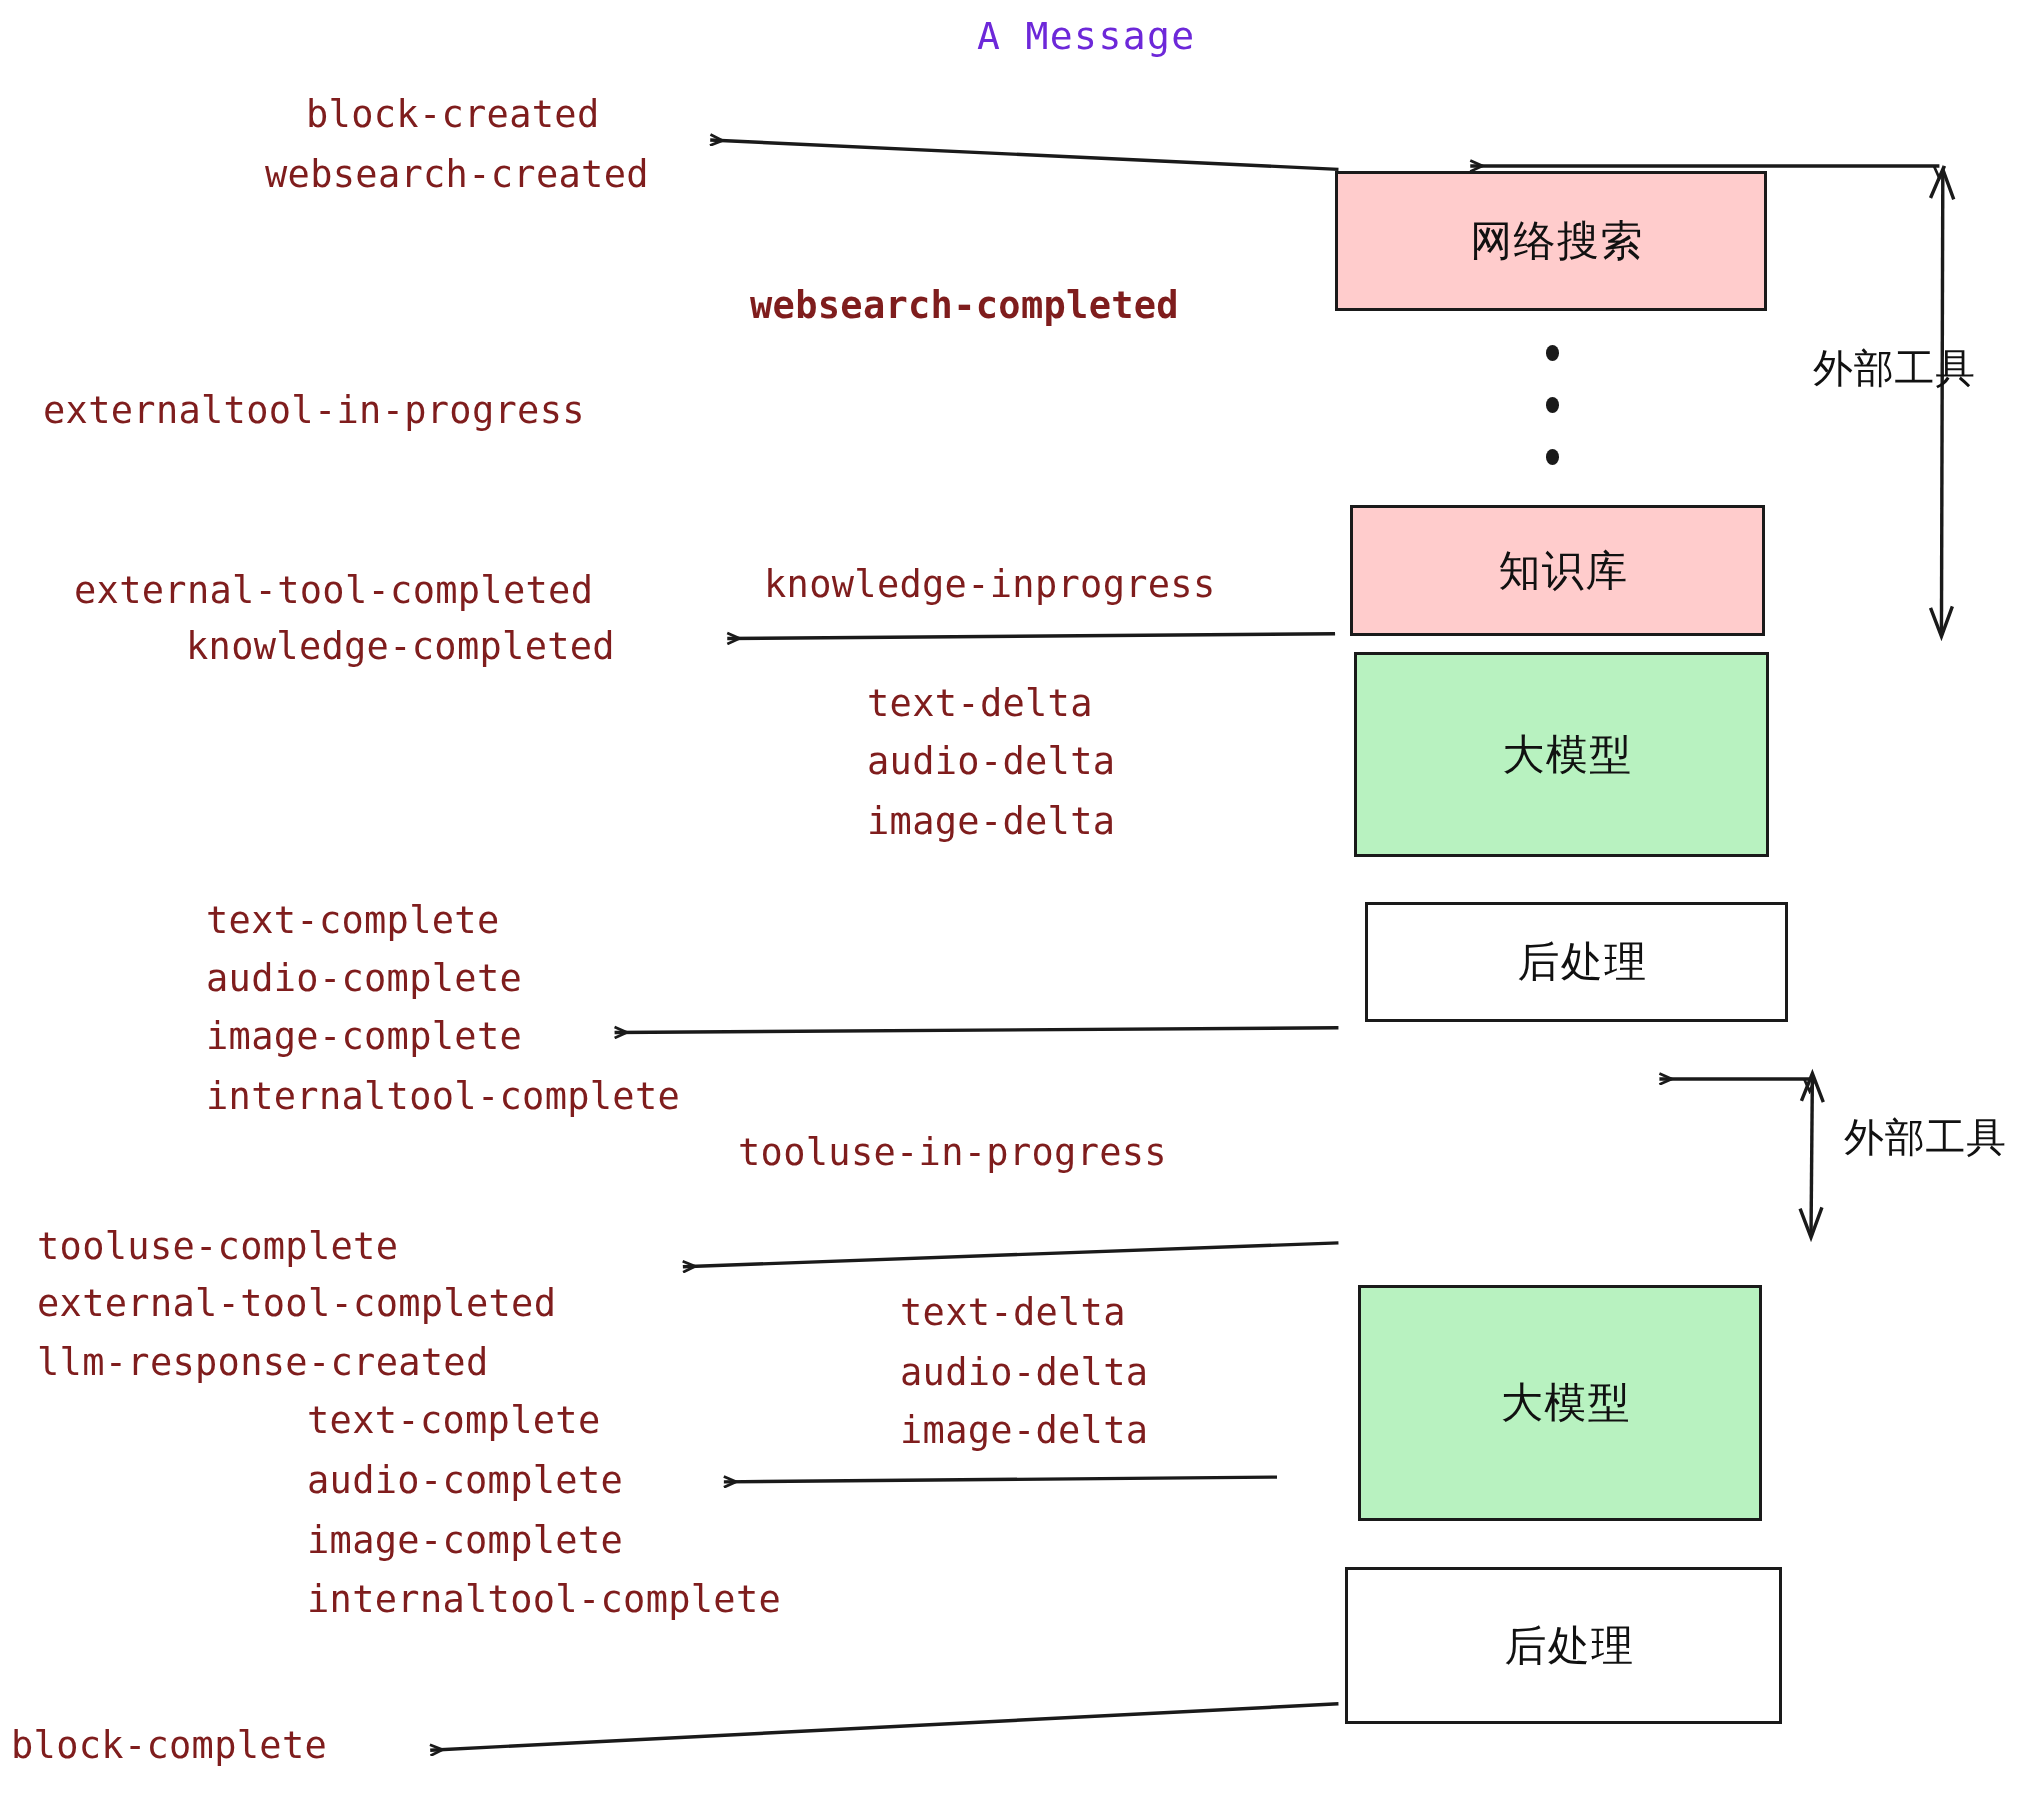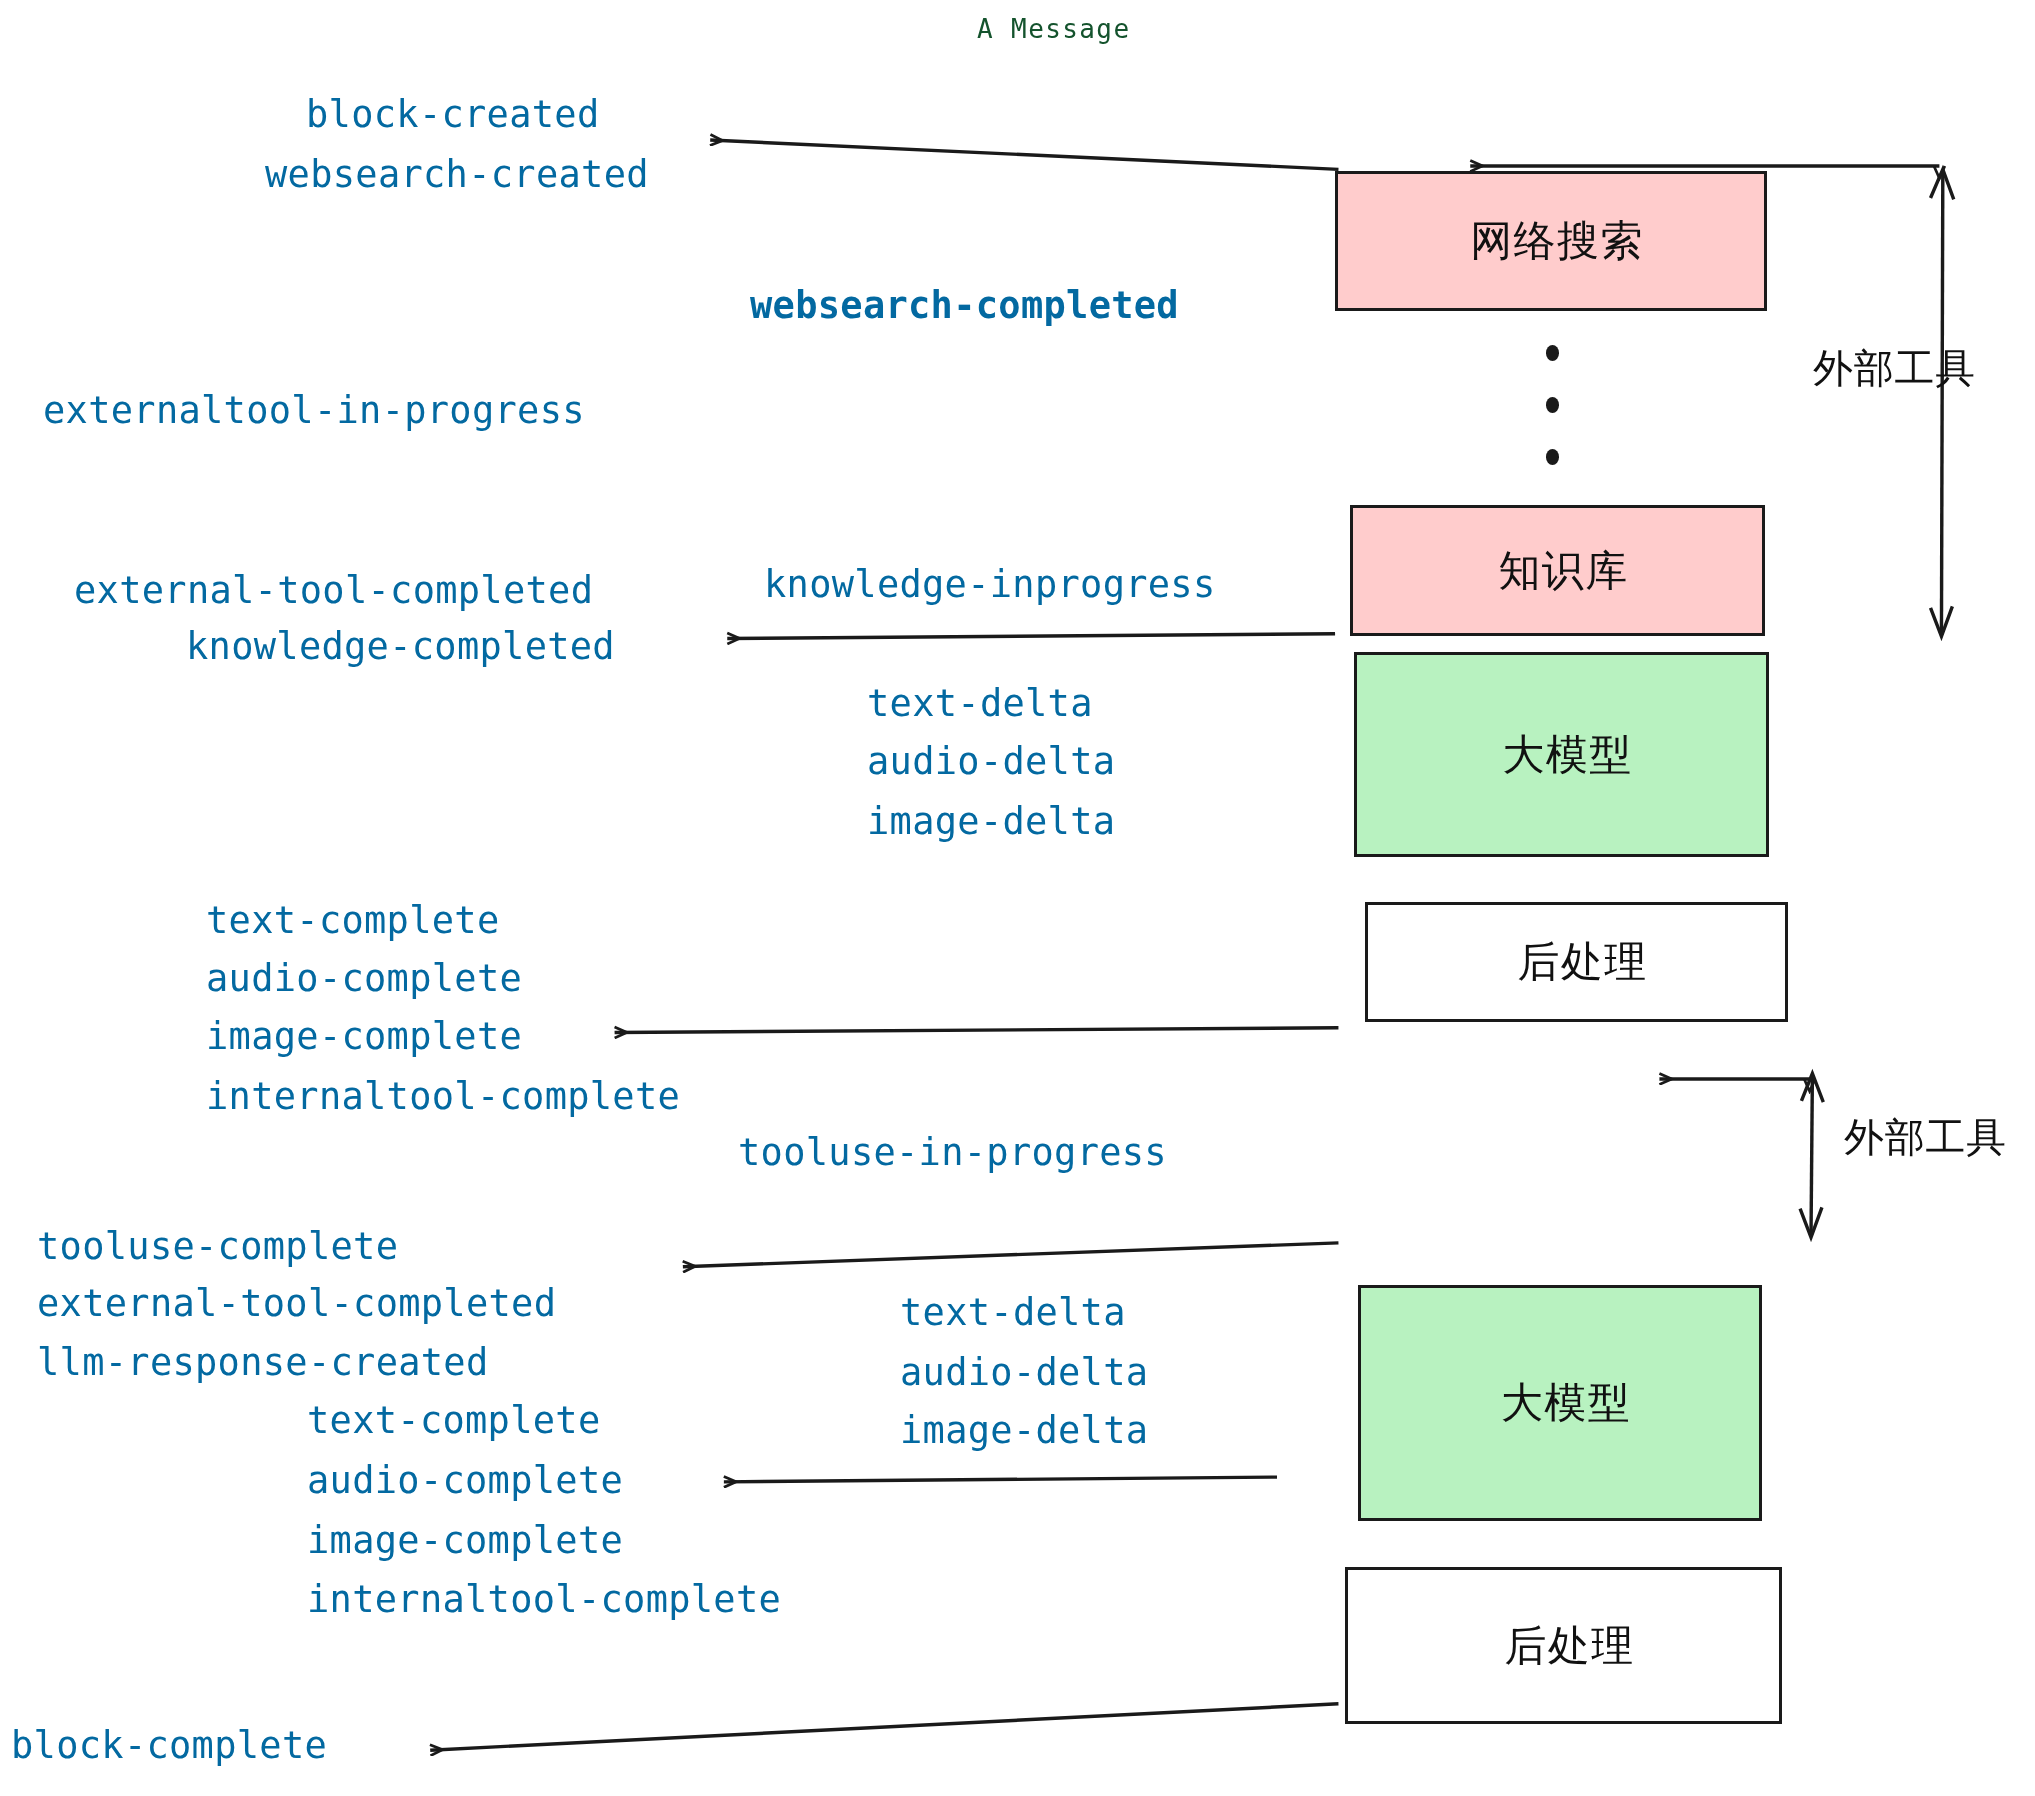--- a/index.html
+++ b/index.html
@@ -14,29 +14,29 @@
     background:#ffffff;
     overflow:hidden;
   }
   
   .lbl{
     position:absolute;
     font-family:"DejaVu Sans Mono", monospace;
     font-size:37px;
     line-height:1.0;
     letter-spacing:0.3px;
-    color:#0369a1;
+    color:#7f1d1d;
     white-space:nowrap;
     font-weight:500;
   }   
   .title{
     position:absolute;
     font-family:"DejaVu Sans Mono", monospace;
-    font-size:26px;
-    color:#14532d;
+    font-size:38px;
+    color:#6d28d9;
     white-space:nowrap;
     letter-spacing:1.4px;
   }
   
   .box{
     position:absolute;
     border:3.4px solid #1a1a1a;
     box-sizing:border-box;
     display:flex;
     align-items:center;

